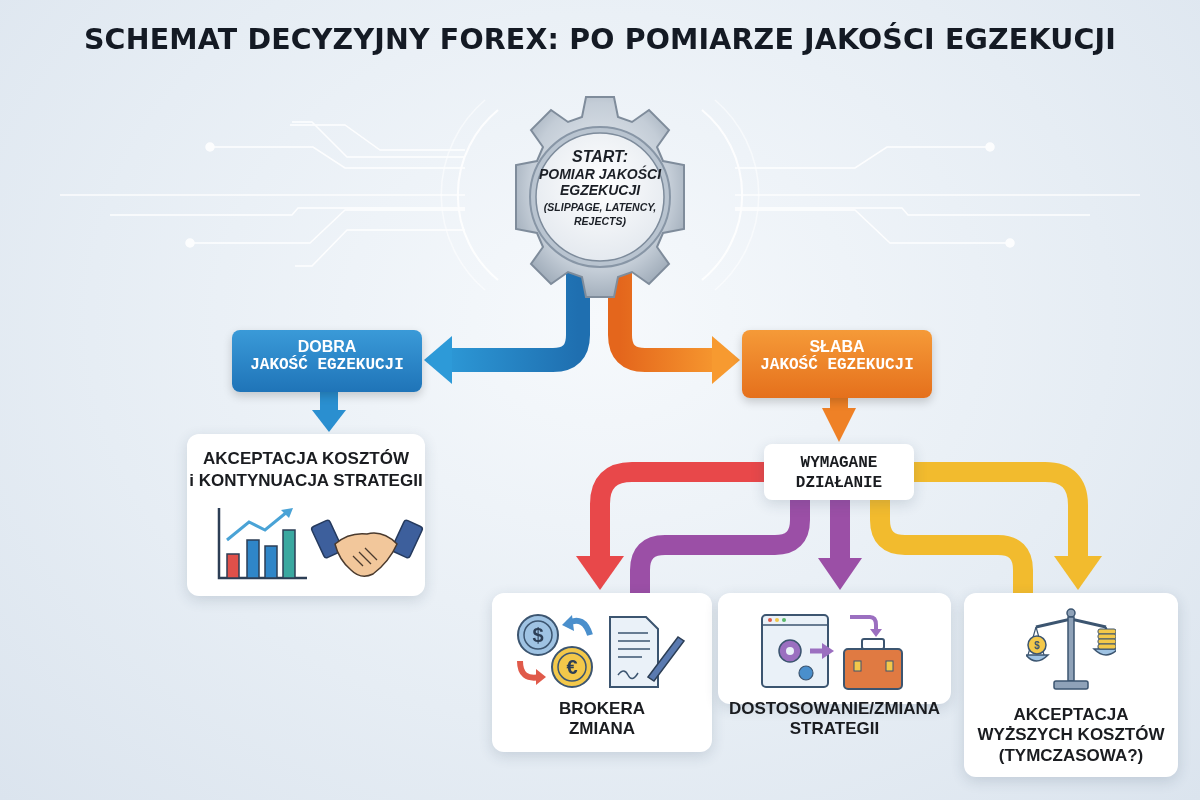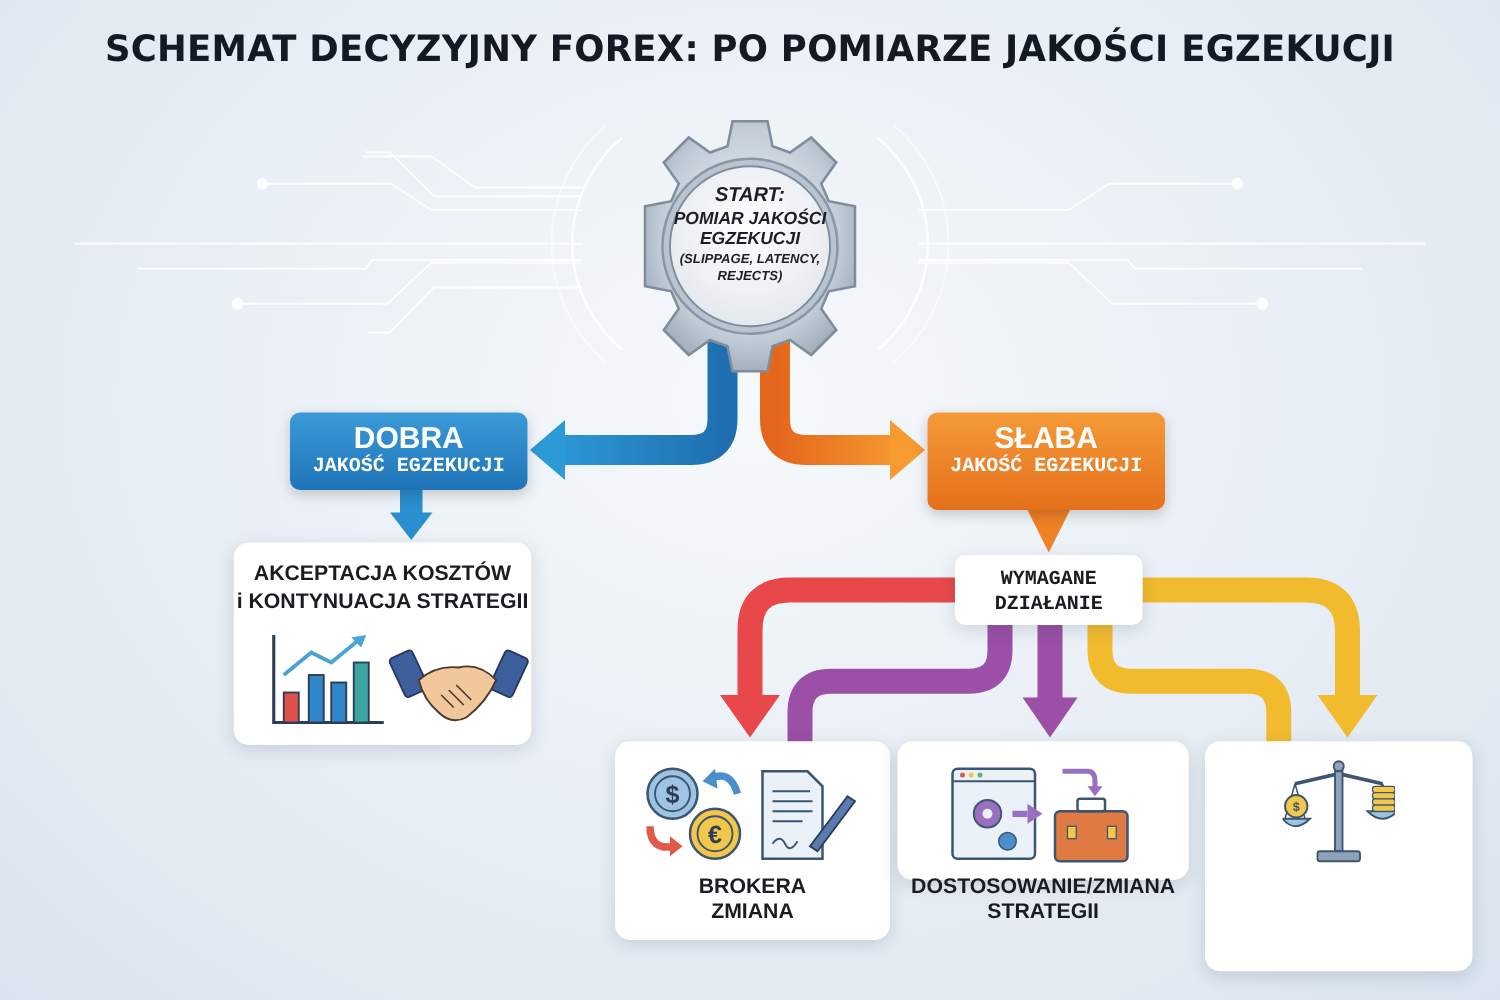--- a/index.html
+++ b/index.html
@@ -20,25 +20,25 @@
     position: absolute; left: 530px; top: 148px; width: 140px; text-align: center;
     font-weight: bold; color: #1b1f26; line-height: 1.15; font-style: italic;
   }
   .gear-text .t1 { font-size: 16px; display: block; }
   .gear-text .t2 { font-size: 14px; display: block; }
   .gear-text .t3 { font-size: 10.5px; display: block; margin-top: 2px; }
   .qbox {
     position: absolute; border-radius: 8px; color: #fff; text-align: center;
     font-weight: bold; box-shadow: 0 4px 10px rgba(0,0,0,0.18);
   }
-  .qbox .big { display: block; font-size: 24px; line-height: 1.1; margin-top: 8px; }
+  .qbox .big { display: block; font-size: 16px; line-height: 1.1; margin-top: 8px; }
   .qbox .small { display: block; font-size: 16px; line-height: 1.2; font-family: Liberation Mono, monospace; }
   .good { left: 232px; top: 330px; width: 190px; height: 62px;
     background: linear-gradient(180deg, #3a9ad8 0%, #1f74b8 100%); }
-  .bad { left: 742px; top: 330px; width: 190px; height: 78px;
+  .bad { left: 742px; top: 330px; width: 190px; height: 68px;
     background: linear-gradient(180deg, #f59a38 0%, #e5701c 100%); }
   .card {
     position: absolute; background: #ffffff; border-radius: 12px;
     box-shadow: 0 4px 14px rgba(40,60,90,0.16);
     text-align: center; font-weight: bold; color: #1a1c20;
   }
   .card-accept { left: 187px; top: 434px; width: 238px; height: 162px; }
   .card-accept .txt { font-size: 17px; line-height: 1.3; margin-top: 14px; }
   .card-accept .icons { position: absolute; left: 22px; top: 70px; }
   .req { left: 764px; top: 444px; width: 150px; height: 56px; border-radius: 8px; font-family: Liberation Mono, monospace; }
@@ -242,13 +242,18 @@
     <path d="M10 22 L2 50 M10 22 L18 50 M80 22 L72 44 M80 22 L88 44" stroke="#3c5570" stroke-width="1.2"></path>
     <path d="M0 50 Q10 62 22 50 Z" fill="#9fc3e3" stroke="#3c5570" stroke-width="1.5"></path>
     <path d="M68 44 Q80 56 92 44 Z" fill="#9fc3e3" stroke="#3c5570" stroke-width="1.5"></path>
     <circle cx="11" cy="40" r="9" fill="#f3c84a" stroke="#3c5570" stroke-width="1.5"></circle>
     <text x="11" y="44" text-anchor="middle" font-size="10" font-weight="bold" fill="#3c5570" font-family="Liberation Sans, sans-serif">$</text>
     <rect x="72" y="24" width="18" height="5" rx="2" fill="#f3c84a" stroke="#3c5570" stroke-width="1"></rect>
     <rect x="72" y="29" width="18" height="5" rx="2" fill="#f3c84a" stroke="#3c5570" stroke-width="1"></rect>
     <rect x="72" y="34" width="18" height="5" rx="2" fill="#f3c84a" stroke="#3c5570" stroke-width="1"></rect>
     <rect x="72" y="39" width="18" height="5" rx="2" fill="#f3c84a" stroke="#3c5570" stroke-width="1"></rect>
   </svg>
+  <div class="lbl" style="top:112px">
+    <div>AKCEPTACJA</div>
+    <div>WYŻSZYCH KOSZTÓW</div>
+    <div>(TYMCZASOWA?)</div>
+  </div>
 </div>
 
 </body></html>

